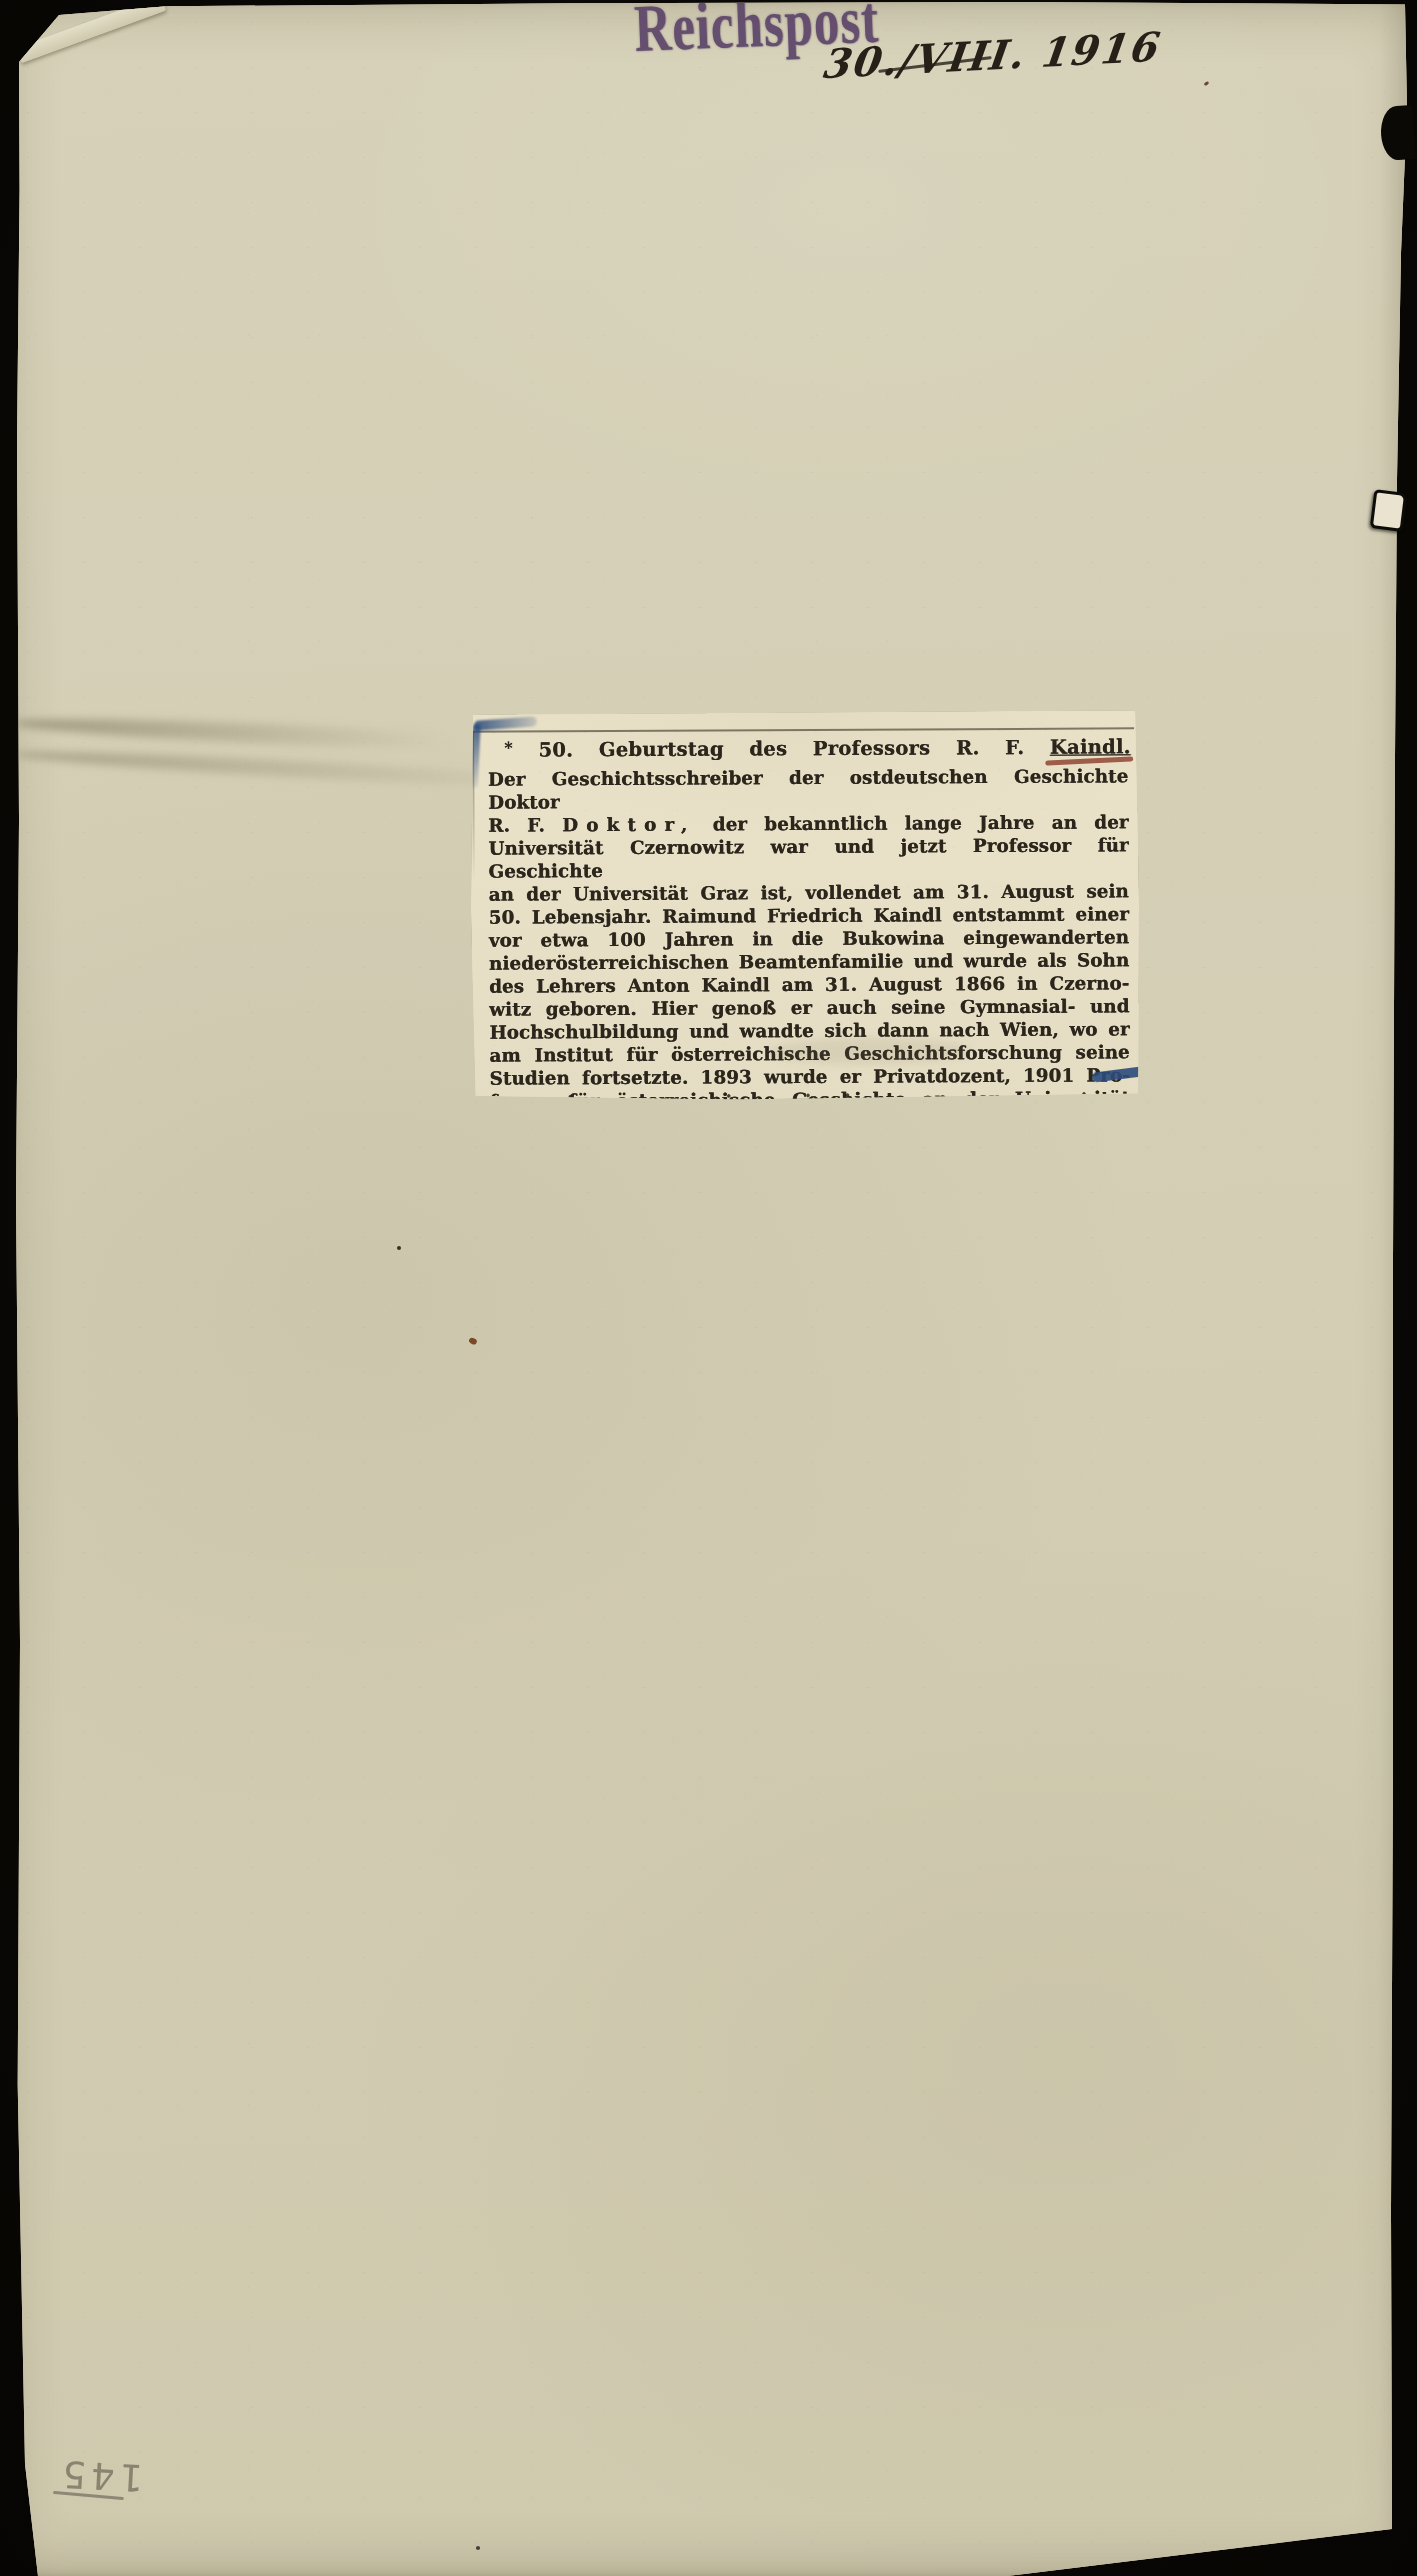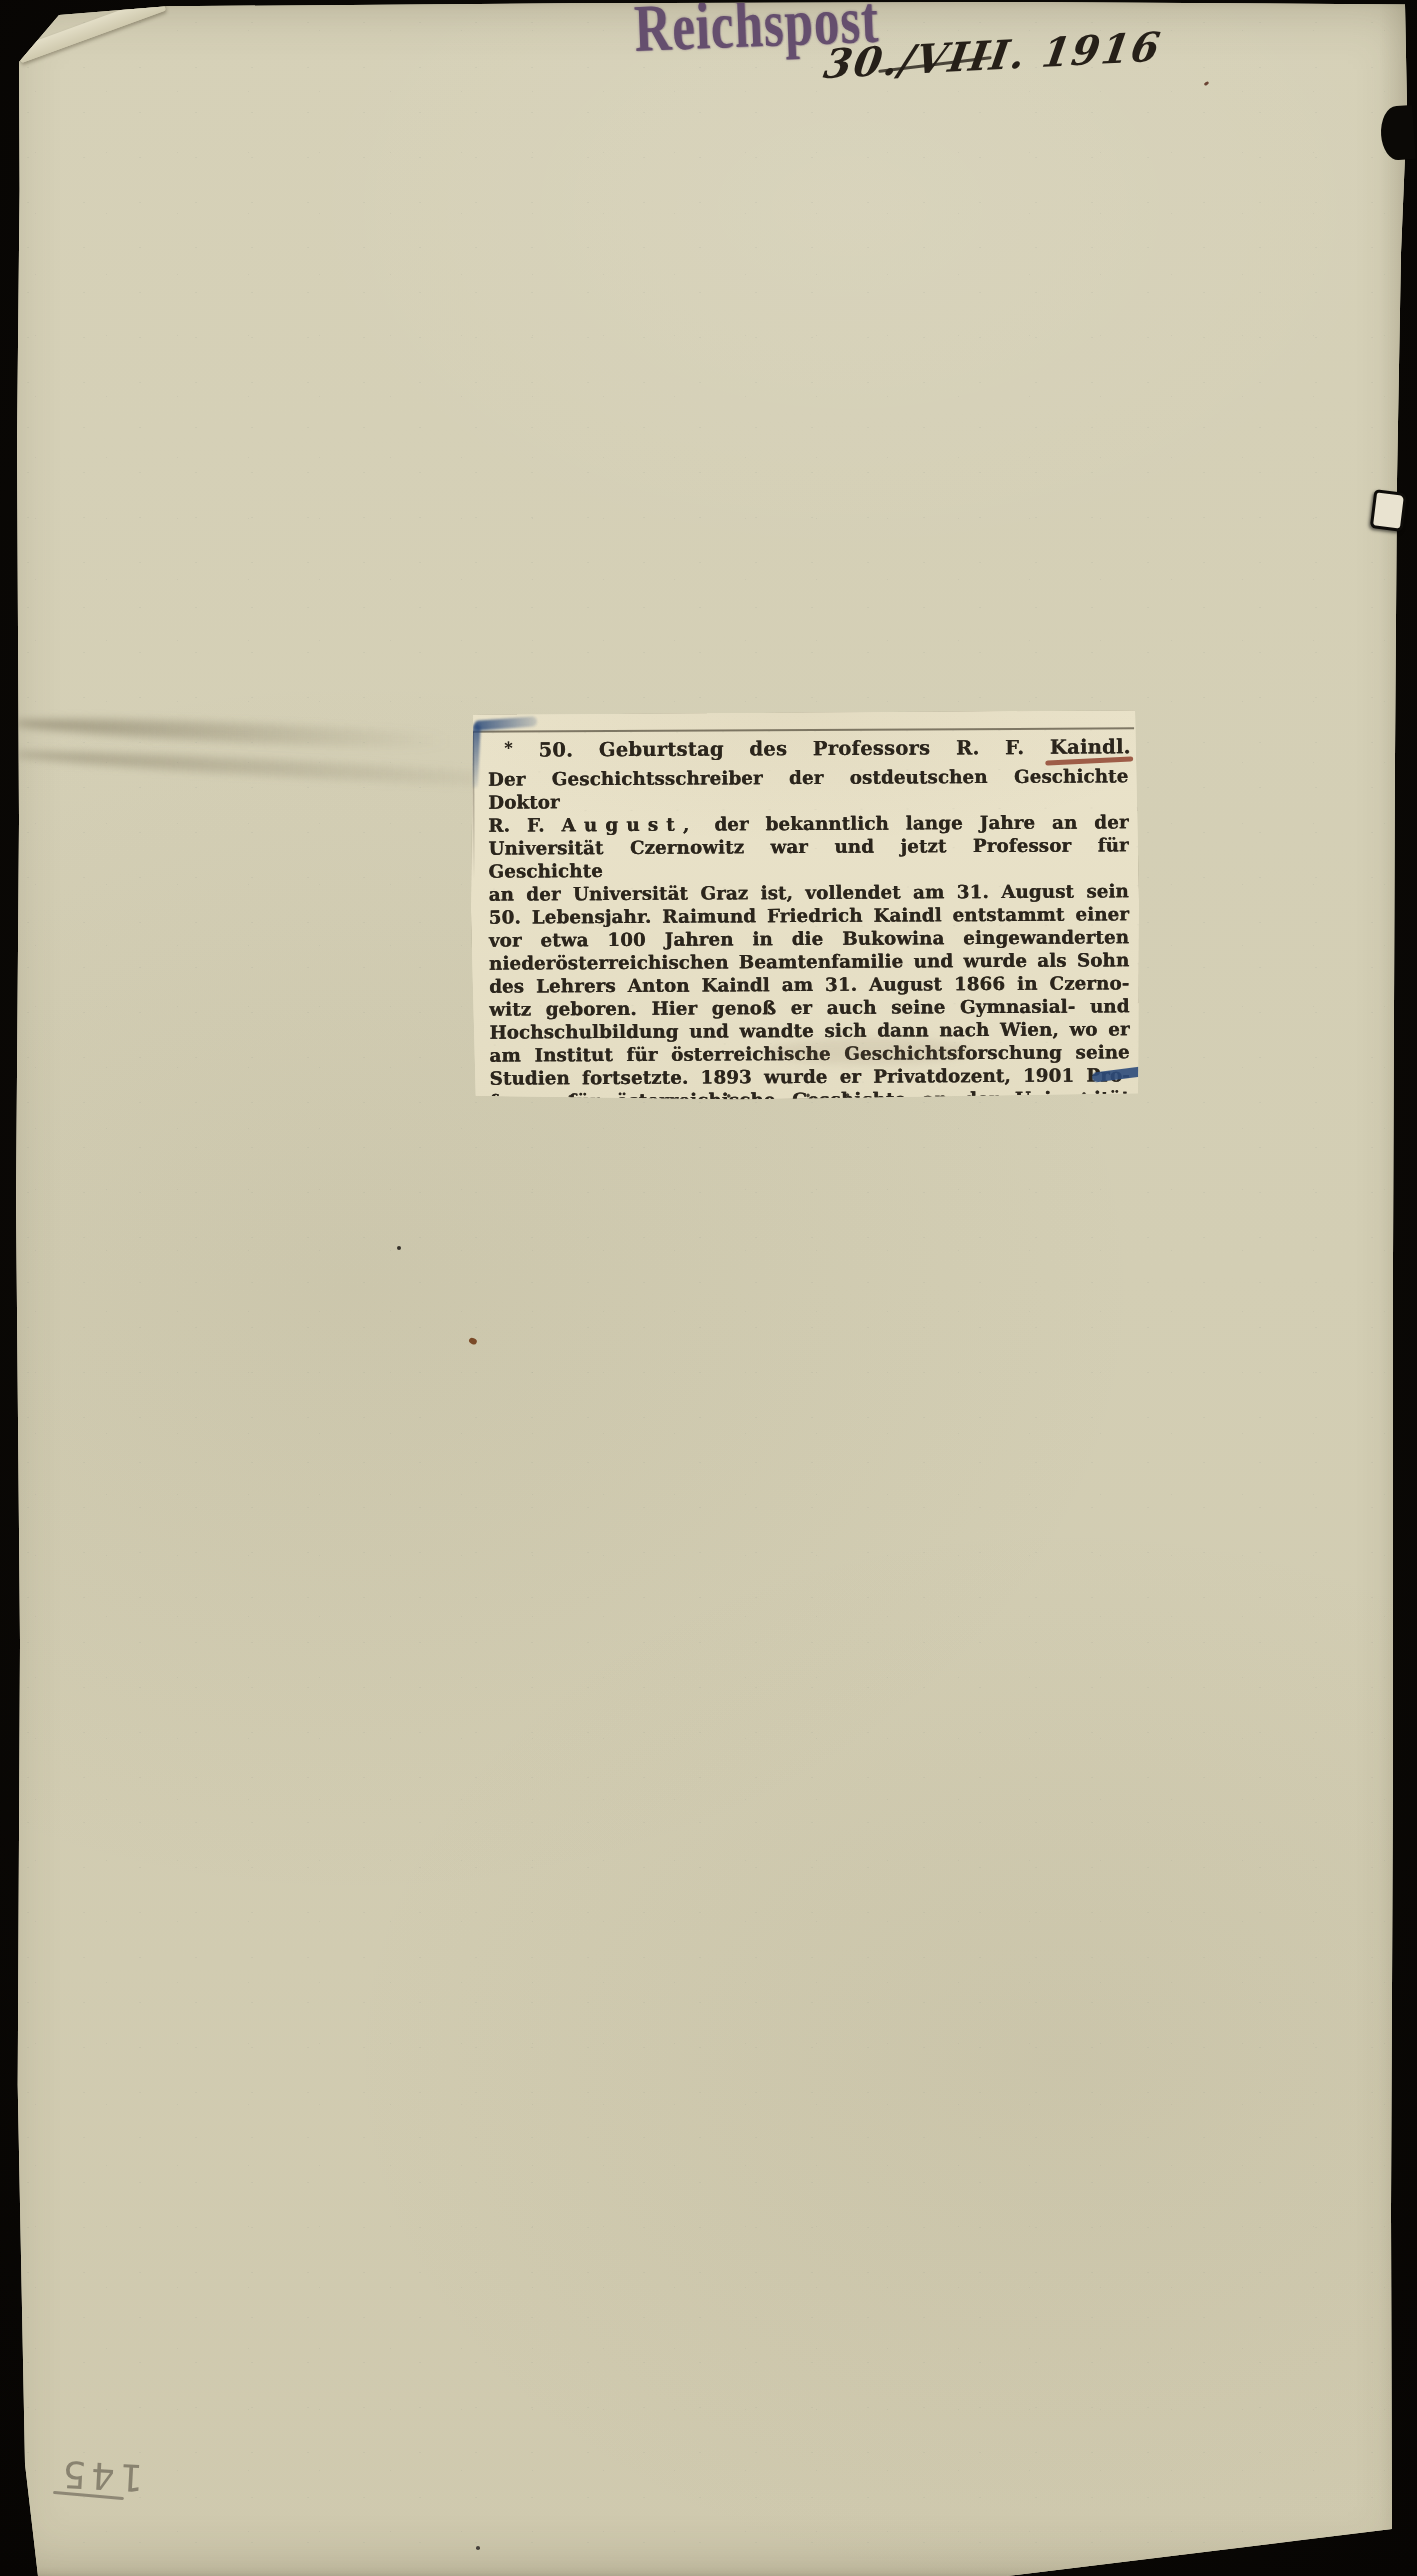--- a/index.html
+++ b/index.html
@@ -103,21 +103,21 @@
     background:linear-gradient(to bottom, rgba(40,32,20,0.5), rgba(40,32,20,0));}
   .clip-title{
     position:absolute;left:0;right:0;top:21.5px;
     padding:0 7.6px 0 34px;
     font-family:"DejaVu Serif", serif;font-weight:700;
     font-size:19.6px;line-height:25px;word-spacing:8.8px;letter-spacing:0.2px;
     text-align:justify;text-align-last:justify;
     text-shadow:0.3px 0 0 rgba(43,37,28,0.8);
   }
   .title-star{font-size:16px;vertical-align:3.2px;}
-  .name-underline{position:relative;white-space:nowrap;}
+  .name-underline{position:relative;white-space:nowrap;text-decoration:underline;}
   .name-underline::after{
     content:"";position:absolute;left:-5px;right:-2.5px;bottom:-5.7px;height:5px;
     background:var(--c-red-underline,#8d3f2c);opacity:0.82;border-radius:2.5px;
     transform:rotate(-2.5deg);
   }
   .clip-body{position:absolute;left:17.7px;right:10px;top:54px;}
   .clip-line{
     font-family:"DejaVu Serif", serif;font-weight:700;
     font-size:18.3px;line-height:23px;letter-spacing:0.1px;word-spacing:0.6px;
     text-align:justify;text-align-last:justify;
@@ -186,21 +186,21 @@
       <div class="rule-left"></div>
 
       <div class="clip-title">
         <span class="title-star">*</span>
         <span>50. Geburtstag des Professors R. F.</span>
         <span class="name-underline">Kaindl.</span>
       </div>
 
       <div class="clip-body">
           <div class="clip-line">Der Geschichtsschreiber der ostdeutschen Geschichte Doktor</div>
-          <div class="clip-line"><span>R. F. </span><span class="sperr">August,</span><span> der bekanntlich lange Jahre an der</span></div>
+          <div class="clip-line"><span>R. F. </span><span class="sperr">Doktor,</span><span> der bekanntlich lange Jahre an der</span></div>
           <div class="clip-line">Universität Czernowitz war und jetzt Professor für Geschichte</div>
           <div class="clip-line">an der Universität Graz ist, vollendet am 31. August sein</div>
           <div class="clip-line">50. Lebensjahr. Raimund Friedrich Kaindl entstammt einer</div>
           <div class="clip-line">vor etwa 100 Jahren in die Bukowina eingewanderten</div>
           <div class="clip-line">niederösterreichischen Beamtenfamilie und wurde als Sohn</div>
           <div class="clip-line">des Lehrers Anton Kaindl am 31. August 1866 in Czerno-</div>
           <div class="clip-line">witz geboren. Hier genoß er auch seine Gymnasial- und</div>
           <div class="clip-line">Hochschulbildung und wandte sich dann nach Wien, wo er</div>
           <div class="clip-line">am Institut für österreichische Geschichtsforschung seine</div>
           <div class="clip-line">Studien fortsetzte. 1893 wurde er Privatdozent, 1901 Pro-</div>

